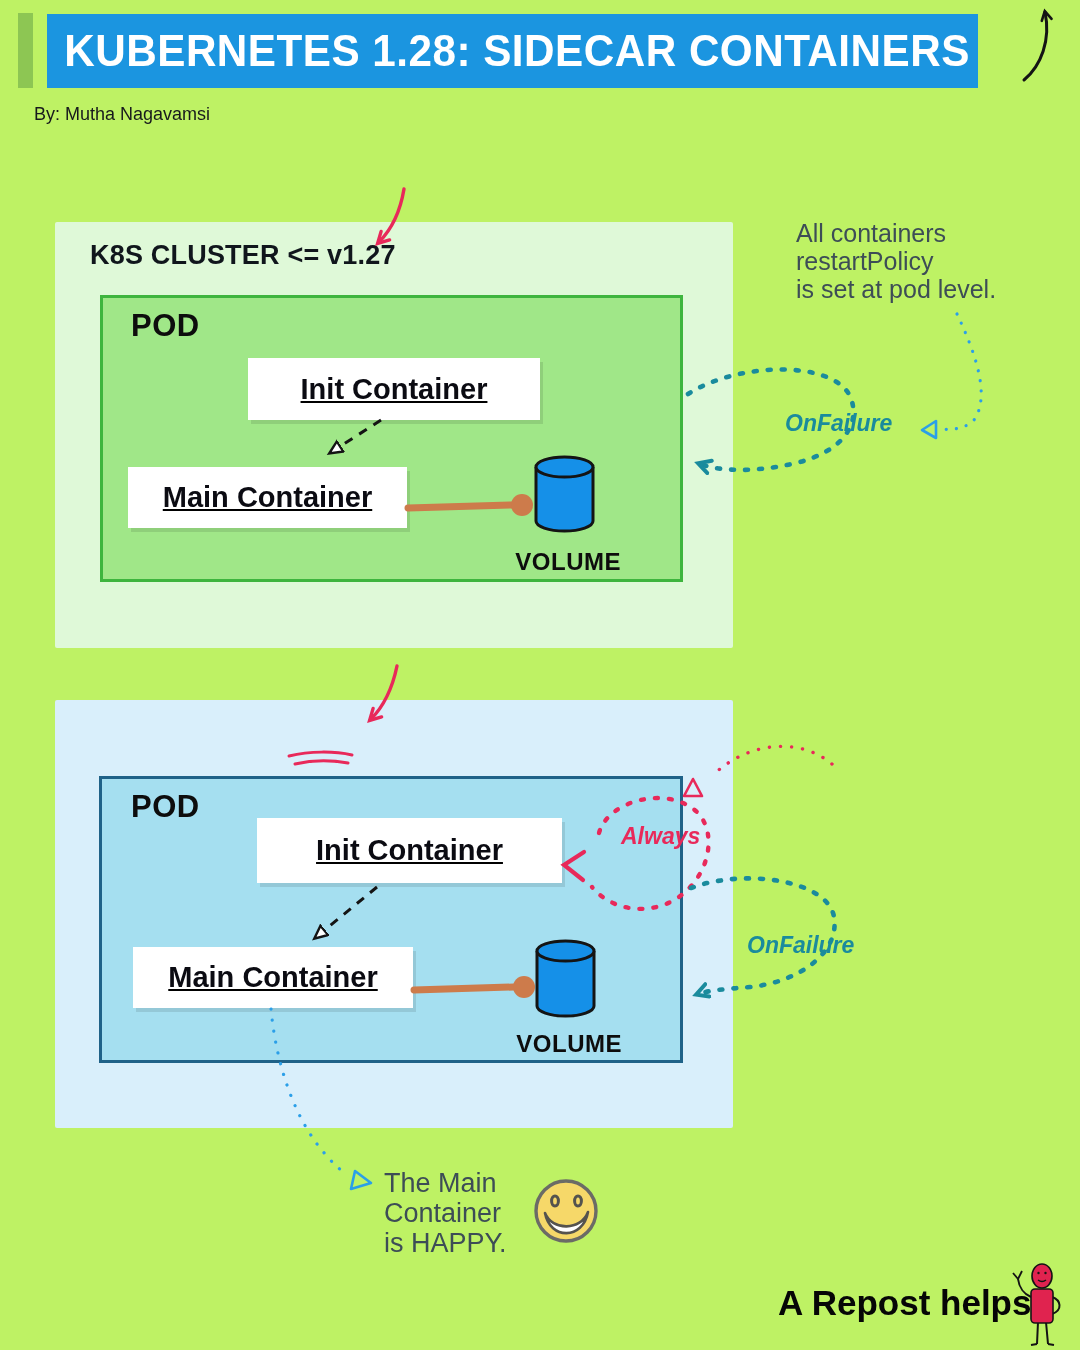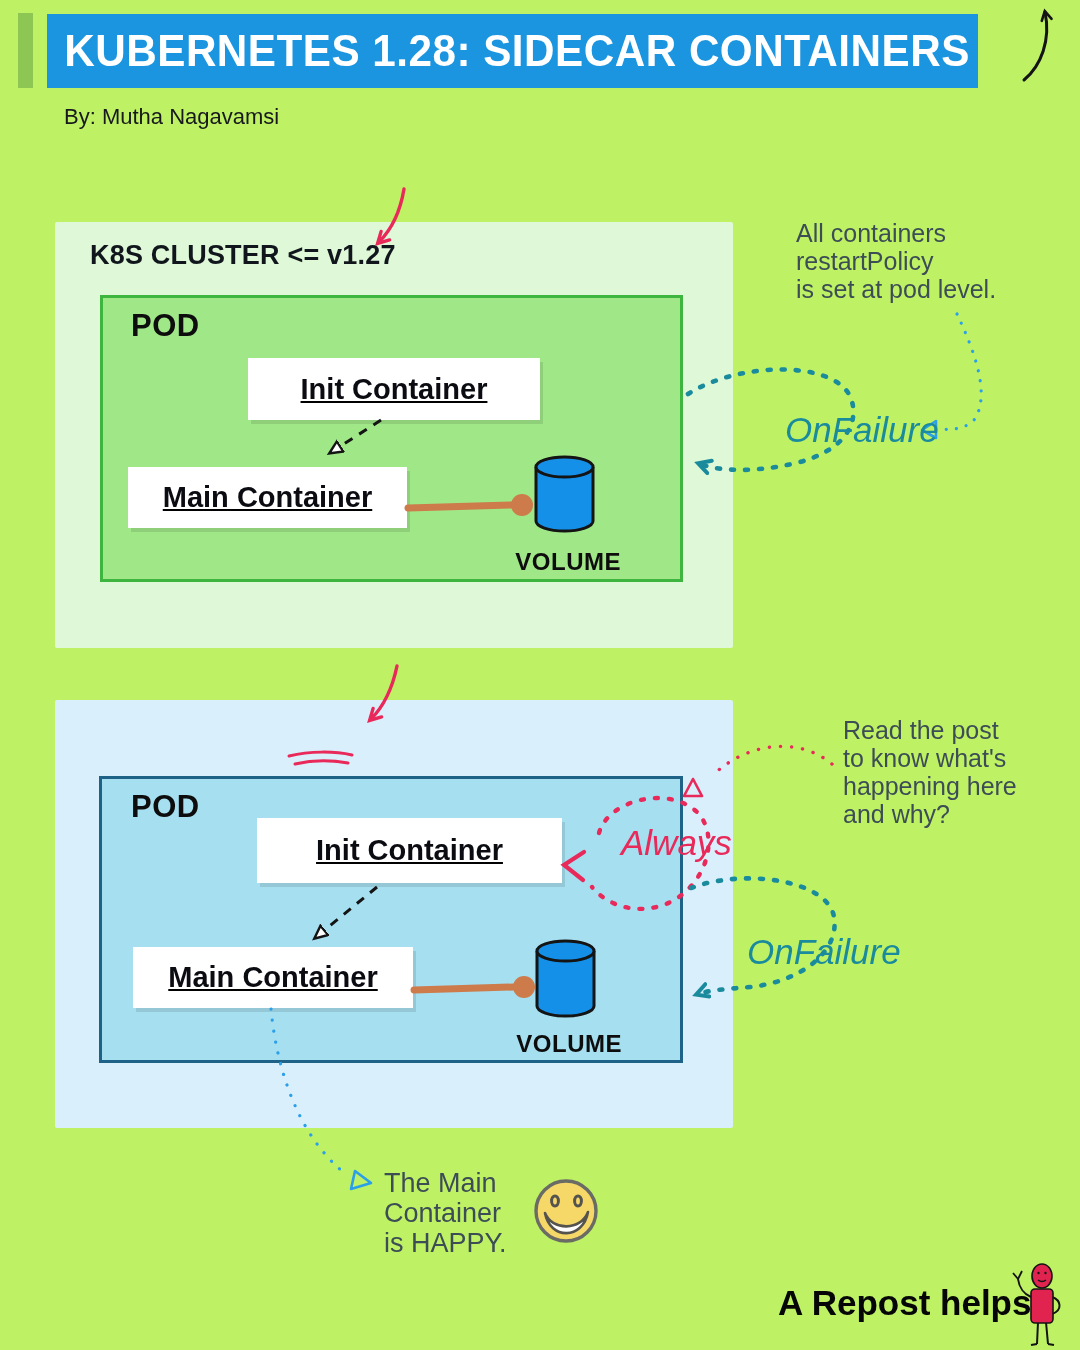--- a/index.html
+++ b/index.html
@@ -3,36 +3,36 @@
 <meta charset="utf-8">
 <style>
   html,body{margin:0;padding:0;background:#ffffff;}
   #canvas{position:relative;width:1080px;height:1350px;background:#bef264;overflow:hidden;
           font-family:"Liberation Sans",sans-serif;}
   .abs{position:absolute;}
   .accent-bar{left:18px;top:13px;width:15px;height:75px;background:#8dc653;}
   .banner{left:47px;top:14px;width:931px;height:74px;background:#1b95e0;display:flex;align-items:center;}
   .banner-title{color:#ffffff;font-size:44px;font-weight:700;letter-spacing:.5px;white-space:nowrap;
                 padding-left:18px;transform:scaleX(.96);transform-origin:left center;}
-  .byline{left:64px;top:104px;font-size:22px;color:#17191c;}
+  .byline{left:34px;top:104px;font-size:18px;color:#17191c;}
   .cluster{border-radius:2px;}
   .c1{left:55px;top:222px;width:678px;height:426px;background:#dff9d8;}
   .c2{left:55px;top:700px;width:678px;height:428px;background:#d9effb;}
   .cluster-title{font-size:27px;font-weight:700;color:#10161c;letter-spacing:.2px;white-space:nowrap;}
   .pod{box-sizing:border-box;}
   .pod1{left:100px;top:295px;width:583px;height:287px;background:#a0e788;border:3px solid #3eb53e;}
   .pod2{left:99px;top:776px;width:584px;height:287px;background:#a5dff0;border:3px solid #1f6288;}
   .pod-label{font-size:31px;font-weight:700;color:#0d0d0d;letter-spacing:.5px;}
   .wbox{background:#ffffff;display:flex;align-items:center;justify-content:center;
         box-shadow:3px 4px 0 rgba(0,0,0,.10);text-decoration:underline;}
   .wbox span{font-size:29px;font-weight:700;color:#0b0b12;white-space:nowrap;}
   .volume-label{font-size:24px;font-weight:700;color:#0d0d0d;text-align:right;letter-spacing:.5px;}
   .annotation{font-size:25px;line-height:28px;color:#3d4d56;white-space:nowrap;}
   .happy-note{font-size:27px;line-height:30px;color:#3d4d56;white-space:nowrap;}
-  .hand{font-style:italic;font-size:35px;font-weight:400;white-space:nowrap;}
+  .hand{font-style:italic;font-size:23px;font-weight:700;white-space:nowrap;}
   .teal-text{color:#1a8b9d;}
   .pink-text{color:#e8295a;}
   .footer-label{font-size:35px;font-weight:600;color:#060606;white-space:nowrap;}
   .overlay{left:0;top:0;width:1080px;height:1350px;pointer-events:none;z-index:3;}
   .ztext{z-index:4;}
 </style>
 </head>
 <body>
 
 <div id="canvas">
@@ -66,26 +66,20 @@
   <div class="abs pod pod2"></div>
   <div class="abs pod-label" style="left:131px;top:789px;">POD</div>
   <div class="abs wbox" style="left:257px;top:818px;width:305px;height:65px;">
     <span>Init Container</span>
   </div>
   <div class="abs wbox" style="left:133px;top:947px;width:280px;height:61px;">
     <span>Main Container</span>
   </div>
   <div class="abs volume-label" style="left:510px;top:1030px;width:112px;">VOLUME</div>
 
-  <div class="abs annotation" style="left:843px;top:716px;">
-    <div>Read the post</div>
-    <div>to know what's</div>
-    <div>happening here</div>
-    <div>and why?</div>
-  </div>
   <div class="abs hand pink-text ztext" style="left:621px;top:823px;">Always</div>
   <div class="abs hand teal-text ztext" style="left:747px;top:932px;">OnFailure</div>
 
   <div class="abs footer-label" style="left:778px;top:1283px;">A Repost helps</div>
 
   <div class="abs happy-note" style="left:384px;top:1168px;">
     <div>The Main</div>
     <div>Container</div>
     <div>is HAPPY.</div>
   </div>

